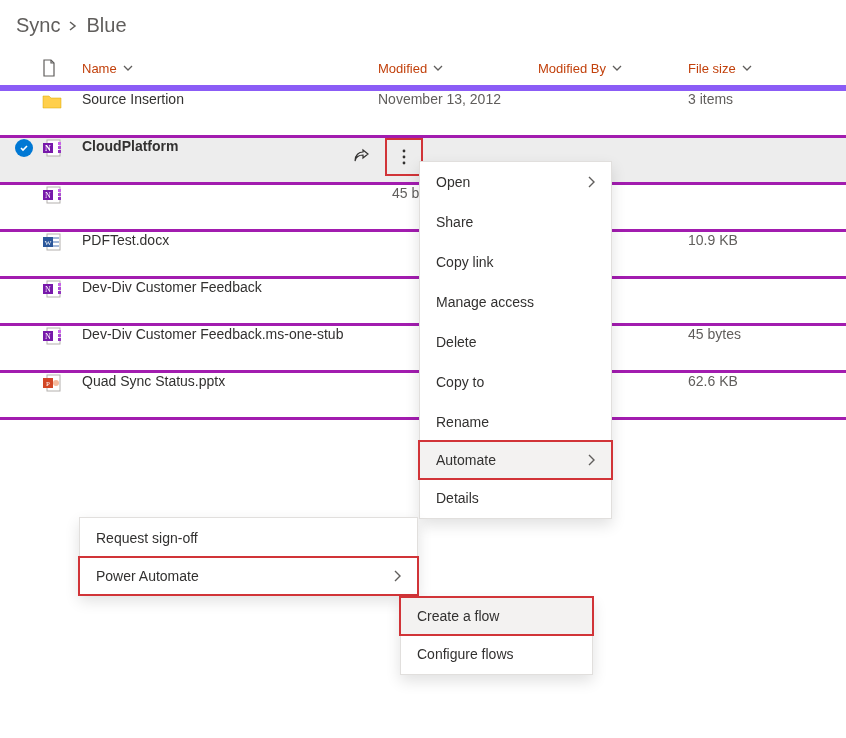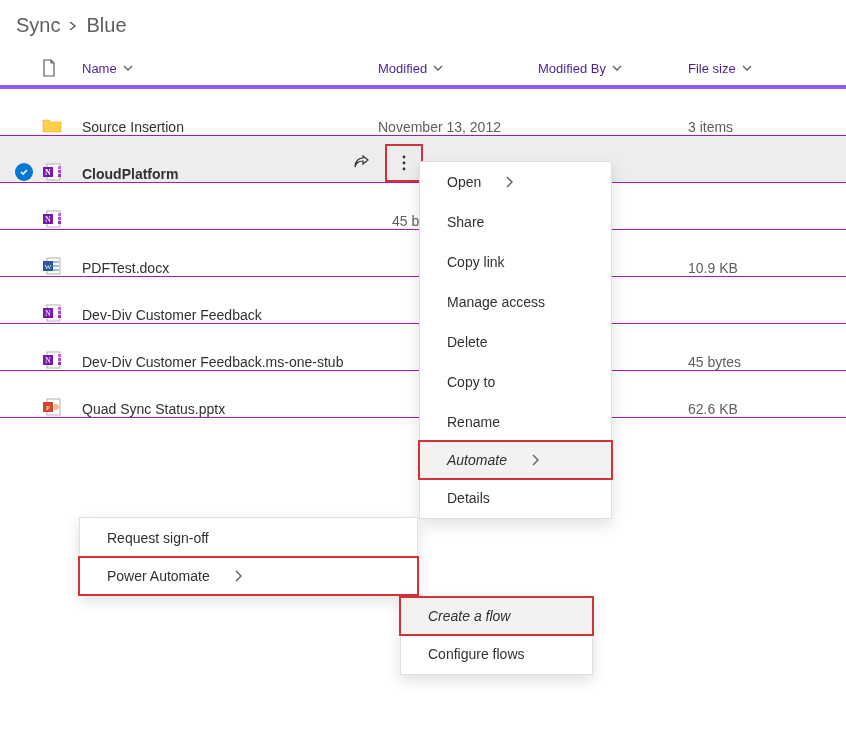--- a/index.html
+++ b/index.html
@@ -21,35 +21,35 @@
     padding: 14px 16px 14px 16px;
     font-size: 20px;
     color: #605e5c;
   }
   .breadcrumb .seg { color: #605e5c; }
   .breadcrumb .sep { color: #605e5c; font-size: 16px; }
   .thead {
     display: flex;
     align-items: center;
     padding: 8px 0 8px 42px;
-    border-bottom: 4px solid #8b5cf6;
-    color: #4c1d95;
+    border-bottom: 6px solid #8b5cf6;
+    color: #c2410c;
     font-size: 13px;
   }
   .col-icon { width: 40px; display:flex; align-items:center; justify-content:flex-start;}
   .col-name { flex: 0 0 296px; display:flex; align-items:center; gap:6px;}
   .col-mod  { flex: 0 0 160px; display:flex; align-items:center; gap:6px;}
   .col-by   { flex: 0 0 150px; display:flex; align-items:center; gap:6px;}
   .col-size { flex: 0 0 100px; display:flex; align-items:center; gap:6px; justify-content:flex-start;}
   .row {
     display: flex;
-    align-items: flex-end;
+    align-items: flex-start;
     padding: 0 0 0 42px;
     height: 47px;
-    border-bottom: 1px solid #a21caf;
+    border-bottom: 3px solid #a21caf;
     position: relative;
   }
   .row .sel {
     position: absolute;
     left: 14px;
     width: 20px; height: 20px;
     display:flex; align-items:center; justify-content:center;
   }
   .check-circle {
     width: 18px; height: 18px; border-radius: 50%;
@@ -69,26 +69,27 @@
   .menu {
     position: absolute;
     background: #fff;
     border: 1px solid #e1dfdd;
     box-shadow: 0 6px 14px rgba(0,0,0,0.12);
     font-size: 14px;
     color: #323130;
   }
   .menu .item {
     height: 40px;
-    padding: 0 27px;
+    padding: 0 16px;
     display:flex; align-items:center;
+    justify-content: space-between;
     gap: 24px;
     cursor: pointer;
   }
-  .menu .item.hover { background: #f3f2f1; font-style: italic; }
+  .menu .item.hover { background: #f3f2f1; }
   .submenu-chevron { color:#605e5c; font-size: 13px;}
 
   
   svg { display:block; }
 
   .caret { width:10px; height:10px; }
 </style>
 </head>
 <body>
 

